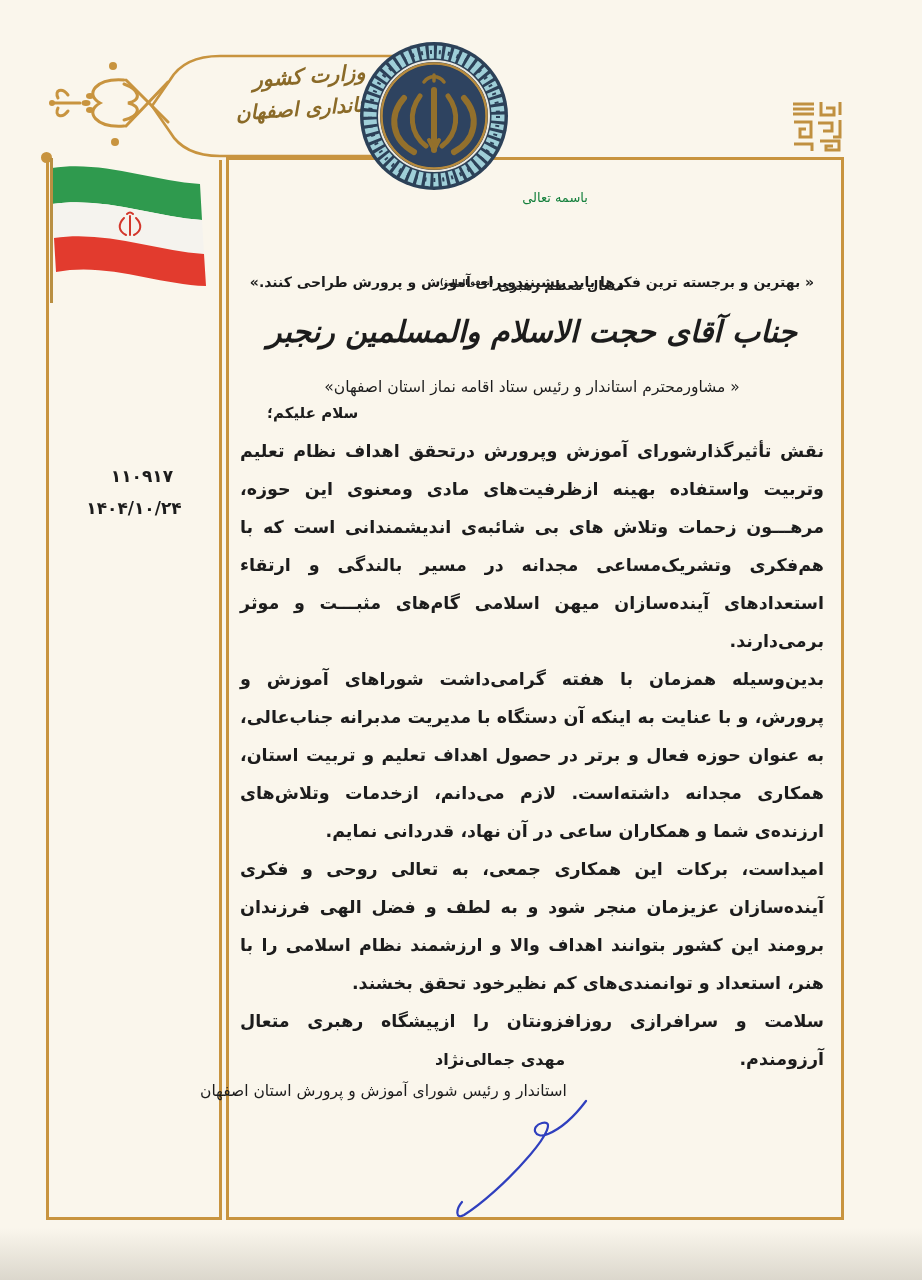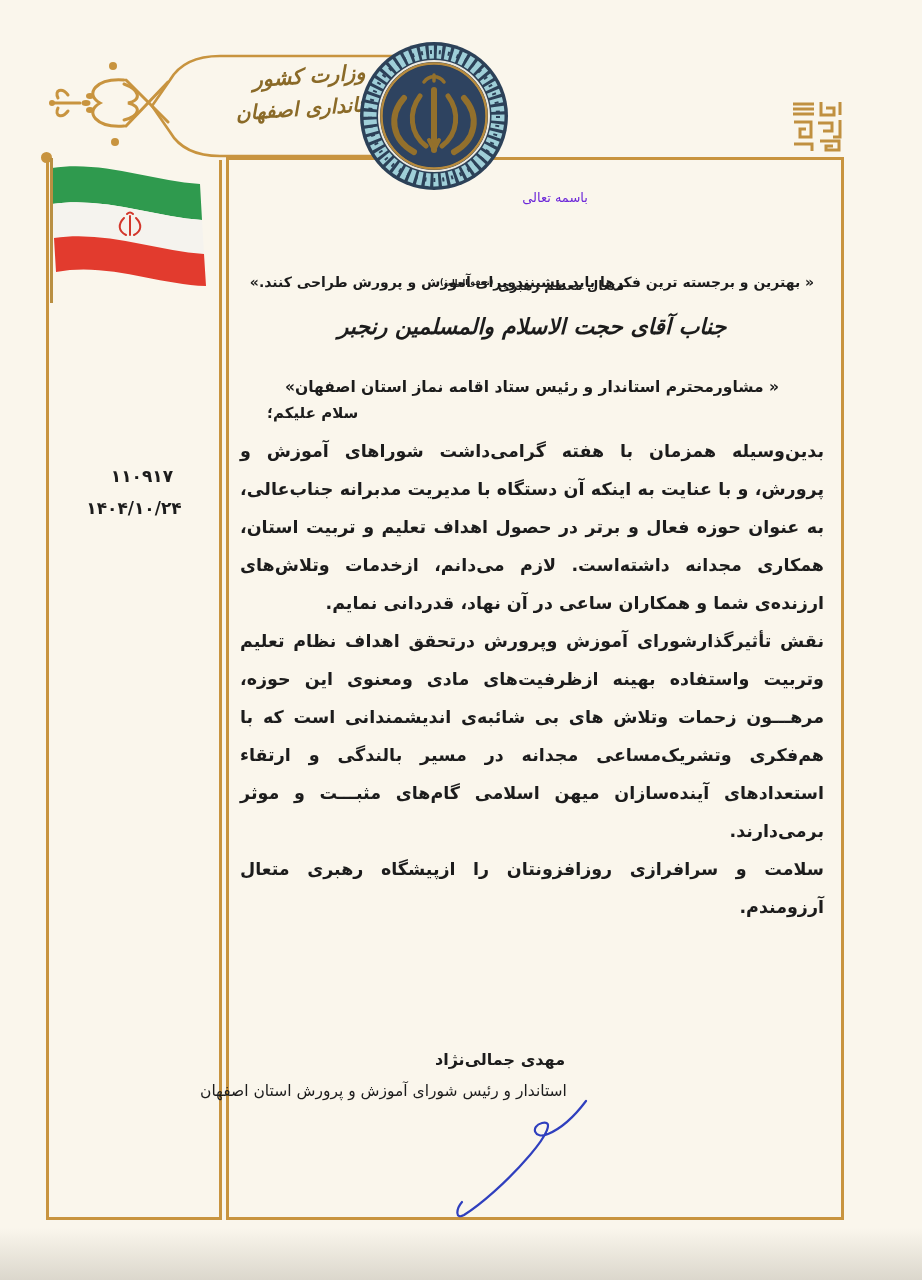--- a/index.html
+++ b/index.html
@@ -20,33 +20,33 @@
   }
   .pole-ball{left:41px;top:152px;width:11px;height:11px;border-radius:50%;background:#c8943f;}
   
   .badge-text{
     left:190px;top:60px;width:240px;text-align:center;direction:rtl;
     color:#8a6a28;font-weight:bold;font-style:italic;
     transform:rotate(-4deg);line-height:1.55;
   }
   .badge-text .l1{font-size:21px;}
   .badge-text .l2{font-size:20px;}
-  .bismillah{left:480px;top:190px;width:150px;text-align:center;direction:rtl;font-size:13px;color:#6d28d9;}
+  .bismillah{left:480px;top:190px;width:150px;text-align:center;direction:rtl;font-size:13px;color:#15803d;}
   .quote{left:236px;top:234px;width:592px;text-align:center;direction:rtl;font-size:14px;font-weight:bold;margin-top:40px;}
   .attrib{left:236px;top:278px;width:592px;text-align:center;direction:rtl;font-size:13px;font-weight:bold;}
   .attrib sup{font-size:8px;}
   
   .letter-no{left:46px;top:466px;width:192px;text-align:center;direction:rtl;font-size:17px;font-weight:bold;letter-spacing:1px;}
   .letter-date{left:46px;top:498px;width:176px;text-align:center;direction:rtl;font-size:17px;font-weight:bold;}
   
   .addr-callig{
     left:236px;top:314px;width:592px;text-align:center;direction:rtl;
-    font-size:22px;font-weight:bold;font-style:italic;
+    font-size:30px;font-weight:bold;font-style:italic;
   }
-  .addr-title{left:236px;top:378px;width:592px;text-align:center;direction:rtl;font-size:15.5px;font-weight:bold;}
+  .addr-title{left:236px;top:378px;width:592px;text-align:center;direction:rtl;font-size:15.5px;font-weight:normal;}
   .salutation{left:226px;top:404px;width:478px;text-align:left;direction:rtl;font-size:15px;font-weight:bold;margin-left:41px;}
   
   .body-text{
     left:240px;top:432px;width:584px;direction:rtl;
     font-size:17.5px;font-weight:bold;line-height:38px;
     text-align:justify;
   }
   .body-text p{margin:0;}
   .body-text .xbold{font-weight:900;}
   
@@ -147,22 +147,23 @@
   </div>
 
   <div class="abs letter-no">۱۱۰۹۱۷</div>
   <div class="abs letter-date">۱۴۰۴/۱۰/۲۴</div>
 
   <div class="abs addr-callig">جناب آقای حجت الاسلام والمسلمین رنجبر</div>
   <div class="abs addr-title">« مشاورمحترم استاندار و رئیس ستاد اقامه نماز استان اصفهان»</div>
   <div class="abs salutation">سلام علیکم؛</div>
 
   <div class="abs body-text">
+    <p>نقش تأثیرگذارشورای آموزش وپرورش درتحقق اهداف نظام تعلیم وتربیت واستفاده بهینه ازظرفیت‌های مادی ومعنوی این حوزه، مرهـــون زحمات وتلاش های بی شائبه‌ی اندیشمندانی است که با هم‌فکری وتشریک‌مساعی مجدانه در مسیر بالندگی و ارتقاء استعدادهای آینده‌سازان میهن اسلامی گام‌های مثبـــت و موثر برمی‌دارند.</p>
     <p><span>بدین‌وسیله همزمان با هفته گرامی‌داشت شوراهای آموزش و پرورش، و با عنایت به اینکه آن دستگاه با مدیریت مدبرانه جناب‌عالی، به عنوان </span><span class="xbold">حوزه فعال و برتر</span><span> در حصول اهداف تعلیم و تربیت استان، همکاری مجدانه داشته‌است. لازم می‌دانم، ازخدمات وتلاش‌های ارزنده‌ی شما و همکاران ساعی در آن نهاد، قدردانی نمایم.</span></p>
-    <p>نقش تأثیرگذارشورای آموزش وپرورش درتحقق اهداف نظام تعلیم وتربیت واستفاده بهینه ازظرفیت‌های مادی ومعنوی این حوزه، مرهـــون زحمات وتلاش های بی شائبه‌ی اندیشمندانی است که با هم‌فکری وتشریک‌مساعی مجدانه در مسیر بالندگی و ارتقاء استعدادهای آینده‌سازان میهن اسلامی گام‌های مثبـــت و موثر برمی‌دارند.</p>
+    <p>امیداست، برکات این همکاری جمعی، به تعالی روحی و فکری آینده‌سازان عزیزمان منجر شود و به لطف و فضل الهی فرزندان برومند این کشور بتوانند اهداف والا و ارزشمند نظام اسلامی را با هنر، استعداد و توانمندی‌های کم نظیرخود تحقق بخشند.</p>
     <p>سلامت و سرافرازی روزافزونتان را ازپیشگاه رهبری متعال آرزومندم.</p>
   </div>
 
   <div class="abs sig-name">مهدی جمالی‌نژاد</div>
   <div class="abs sig-title">استاندار و رئیس شورای آموزش و پرورش استان اصفهان</div>
 
   <svg class="abs" style="left:390px;top:1095px;" width="240" height="130" viewBox="0 0 240 130">
     <path d="M196,6 C184,22 170,34 158,39 C144,45 140,31 152,28 C164,25 157,40 140,60 C117,87 90,110 74,120 C65,125 66,114 72,107" stroke="#2f3fbe" stroke-width="2.2" fill="none" stroke-linecap="round"></path>
   </svg>
 

